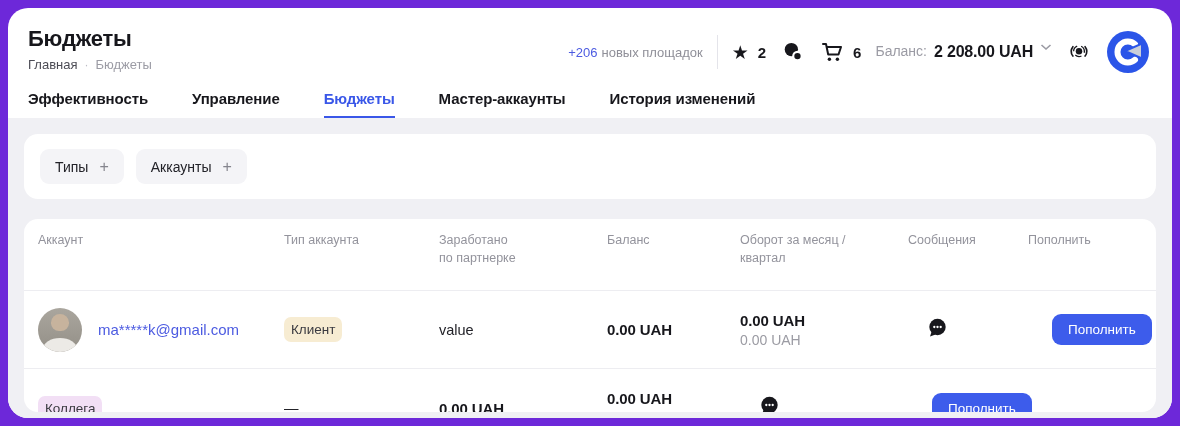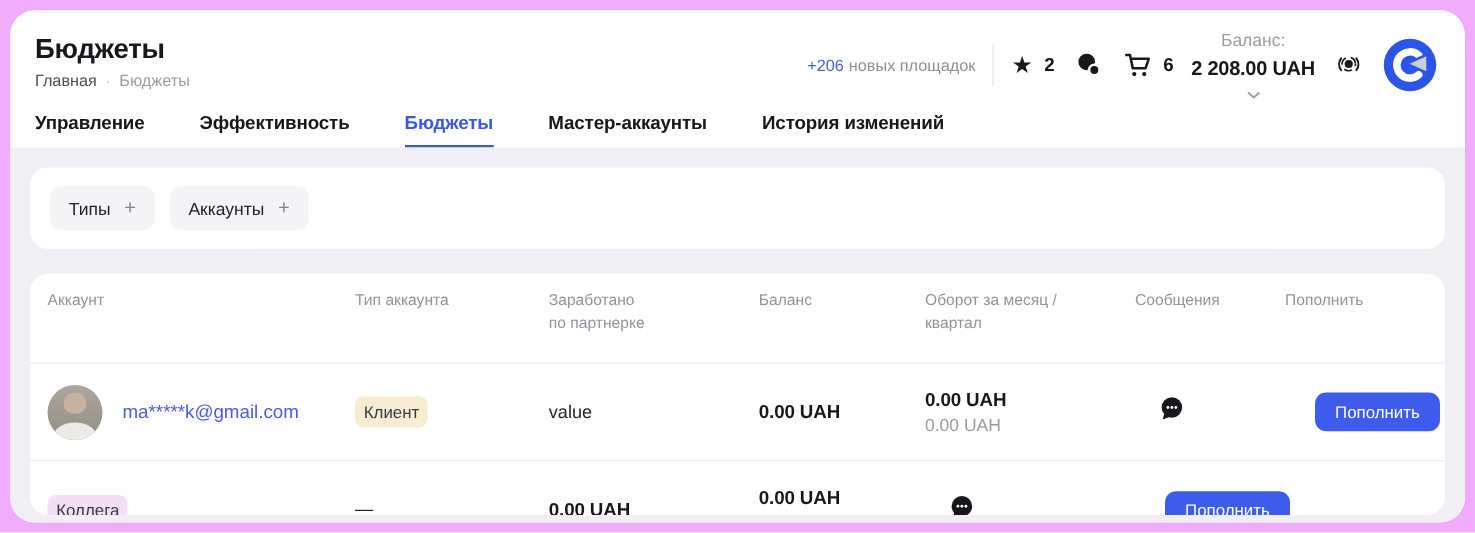--- a/index.html
+++ b/index.html
@@ -1,40 +1,40 @@
 <!DOCTYPE html>
 <html><head>
 <meta charset="utf-8">
 <style>
   * { margin:0; padding:0; box-sizing:border-box; }
   html,body { width:1180px; height:426px; }
   body { font-family:"Liberation Sans","DejaVu Sans",sans-serif; color:#17171c; }
 
-  .page { width:1180px; height:426px; background:#f0abfc; padding:8px 8px 8px 8px; }
+  .page { width:1180px; height:426px; background:#6d28d9; padding:8px 8px 8px 8px; }
   .app { background:#ffffff; height:410px; border-radius:20px; overflow:hidden;
          display:flex; flex-direction:column; }
 
   
   .app-header { display:flex; justify-content:space-between; align-items:flex-start;
                 padding:18px 22px 0 20px; }
   .page-title { font-size:22px; font-weight:800; letter-spacing:-0.2px; line-height:26px; }
   .breadcrumb { margin-top:5px; font-size:13px; display:flex; align-items:center; gap:7px;justify-content:space-between; }
   .bc-home { color:#4c4c55; }
   .bc-sep { color:#bdbdc6; font-size:12px; }
   .bc-cur { color:#9b9ba4; }
 
   .stats { display:flex; align-items:center; gap:14px; height:44px; margin-top:4px; }
   .new-sites { font-size:13px; white-space:nowrap; }
   .new-sites .num { color:#4c5be1; }
   .new-sites .lbl { color:#8f8f98; margin-left:4px; }
   .vdivider { width:1px; height:34px; background:#e4e4ea; }
   .icon-count { display:flex; align-items:center; gap:9px; font-size:15px; font-weight:700; }
   .star-glyph { font-size:19px; line-height:1; color:#17171c; }
   .hicon { display:inline-flex; align-items:center; justify-content:center; }
-  .balance { display:flex; align-items:center; gap:7px; white-space:nowrap; cursor:pointer;flex-direction:column; }
+  .balance { display:flex; align-items:flex-start; gap:7px; white-space:nowrap; cursor:pointer; }
   .balance .blabel { color:#9b9ba4; font-size:14px; }
   .balance .bvalue { font-size:16px; font-weight:800; letter-spacing:-0.2px; }
   .logo { width:44px; height:44px; }
 
   
   .tabs { display:flex; gap:44px; padding:0 20px; margin-top:16px; }
   .tab { font-size:15px; font-weight:800; letter-spacing:-0.1px; padding-bottom:9px;
          border-bottom:2px solid transparent; cursor:pointer; color:#17171c; }
   .tab.active { color:#3a57e8; border-bottom-color:#3a57e8; }
 
@@ -162,22 +162,22 @@
           <svg width="44" height="44" viewBox="0 0 44 44">
             <circle cx="22" cy="22" r="21" fill="#2b55e8"></circle>
             <path d="M29 14.2 A 10.5 10.5 0 1 0 29 29.8" fill="none" stroke="#ffffff" stroke-width="6" stroke-linecap="round"></path>
             <polygon points="36,13.5 36,28.5 19,21" fill="#c9ced9" stroke="#2b55e8" stroke-width="2"></polygon>
           </svg>
         </span>
       </div>
     </div>
 
     <div class="tabs">
+      <div class="tab">Эффективность</div>
       <div class="tab">Управление</div>
-      <div class="tab">Эффективность</div>
       <div class="tab active">Бюджеты</div>
       <div class="tab">Мастер-аккаунты</div>
       <div class="tab">История изменений</div>
     </div>
 
     <div class="content">
 
       <div class="filter-card">
         <div class="chip">
           <span>Типы</span>

